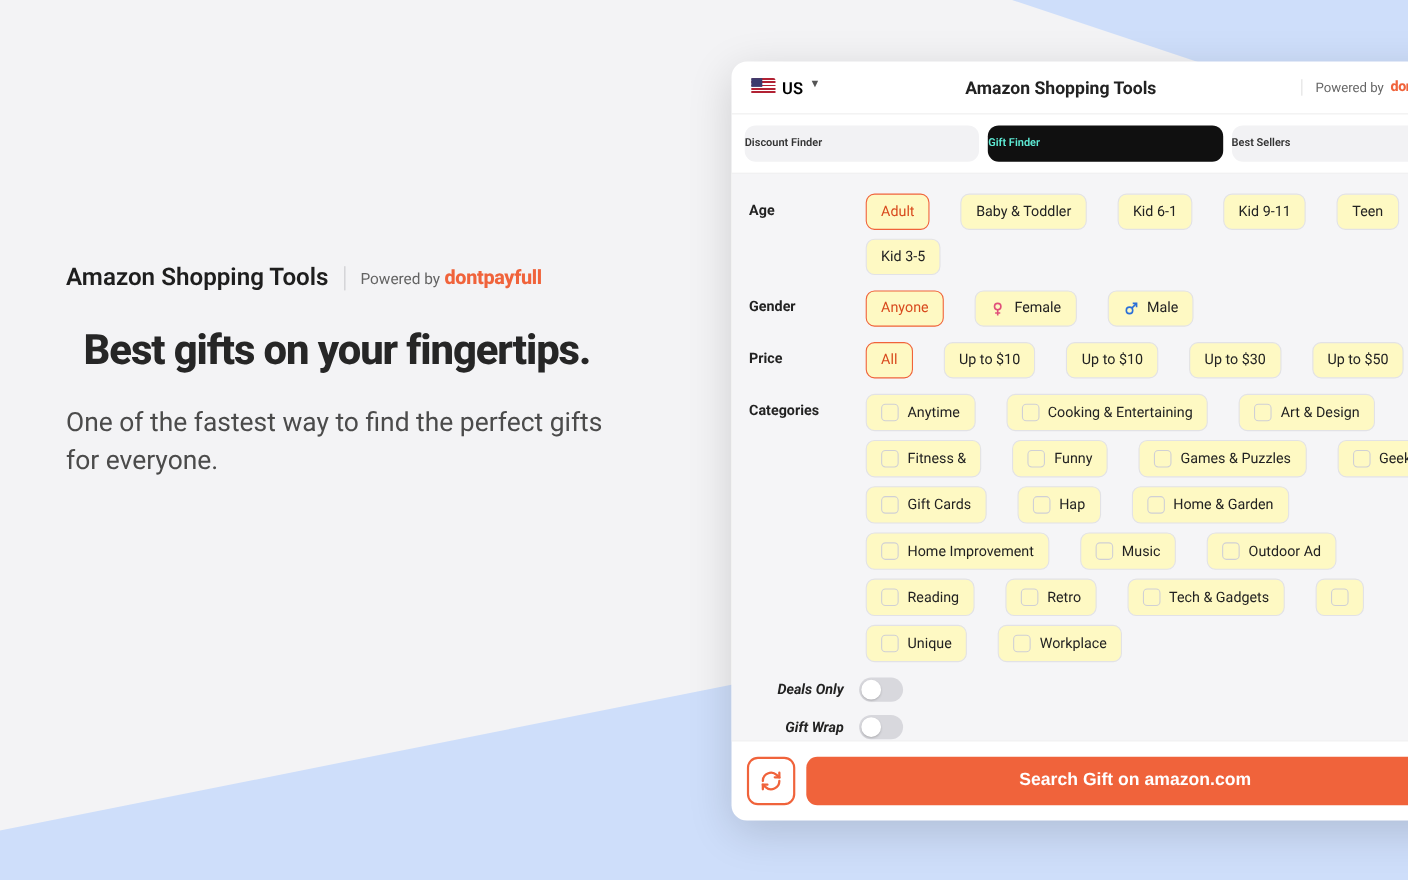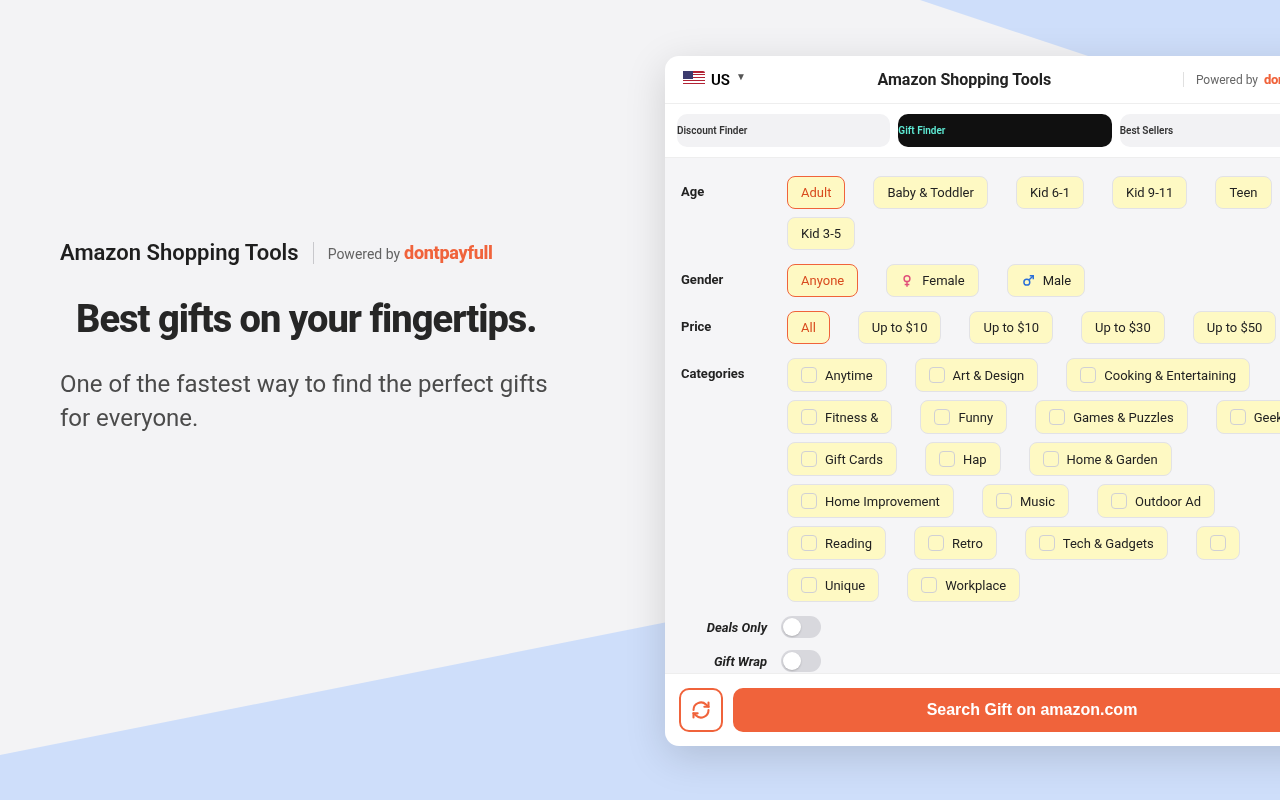--- a/index.html
+++ b/index.html
@@ -362,25 +362,25 @@
 
     <div class="filter-row">
       <div class="filter-label">Categories</div>
       <div class="chips" id="cat-chips">
           <div class="chip">
             <span class="cbox"></span>
             <span>Anytime</span>
           </div>
           <div class="chip">
             <span class="cbox"></span>
+            <span>Cooking &amp; Entertaining</span>
+          </div>
+          <div class="chip">
+            <span class="cbox"></span>
             <span>Art &amp; Design</span>
-          </div>
-          <div class="chip">
-            <span class="cbox"></span>
-            <span>Cooking &amp; Entertaining</span>
           </div>
           <div class="chip">
             <span class="cbox"></span>
             <span>Fitness &amp;</span>
           </div>
           <div class="chip">
             <span class="cbox"></span>
             <span>Funny</span>
           </div>
           <div class="chip">

